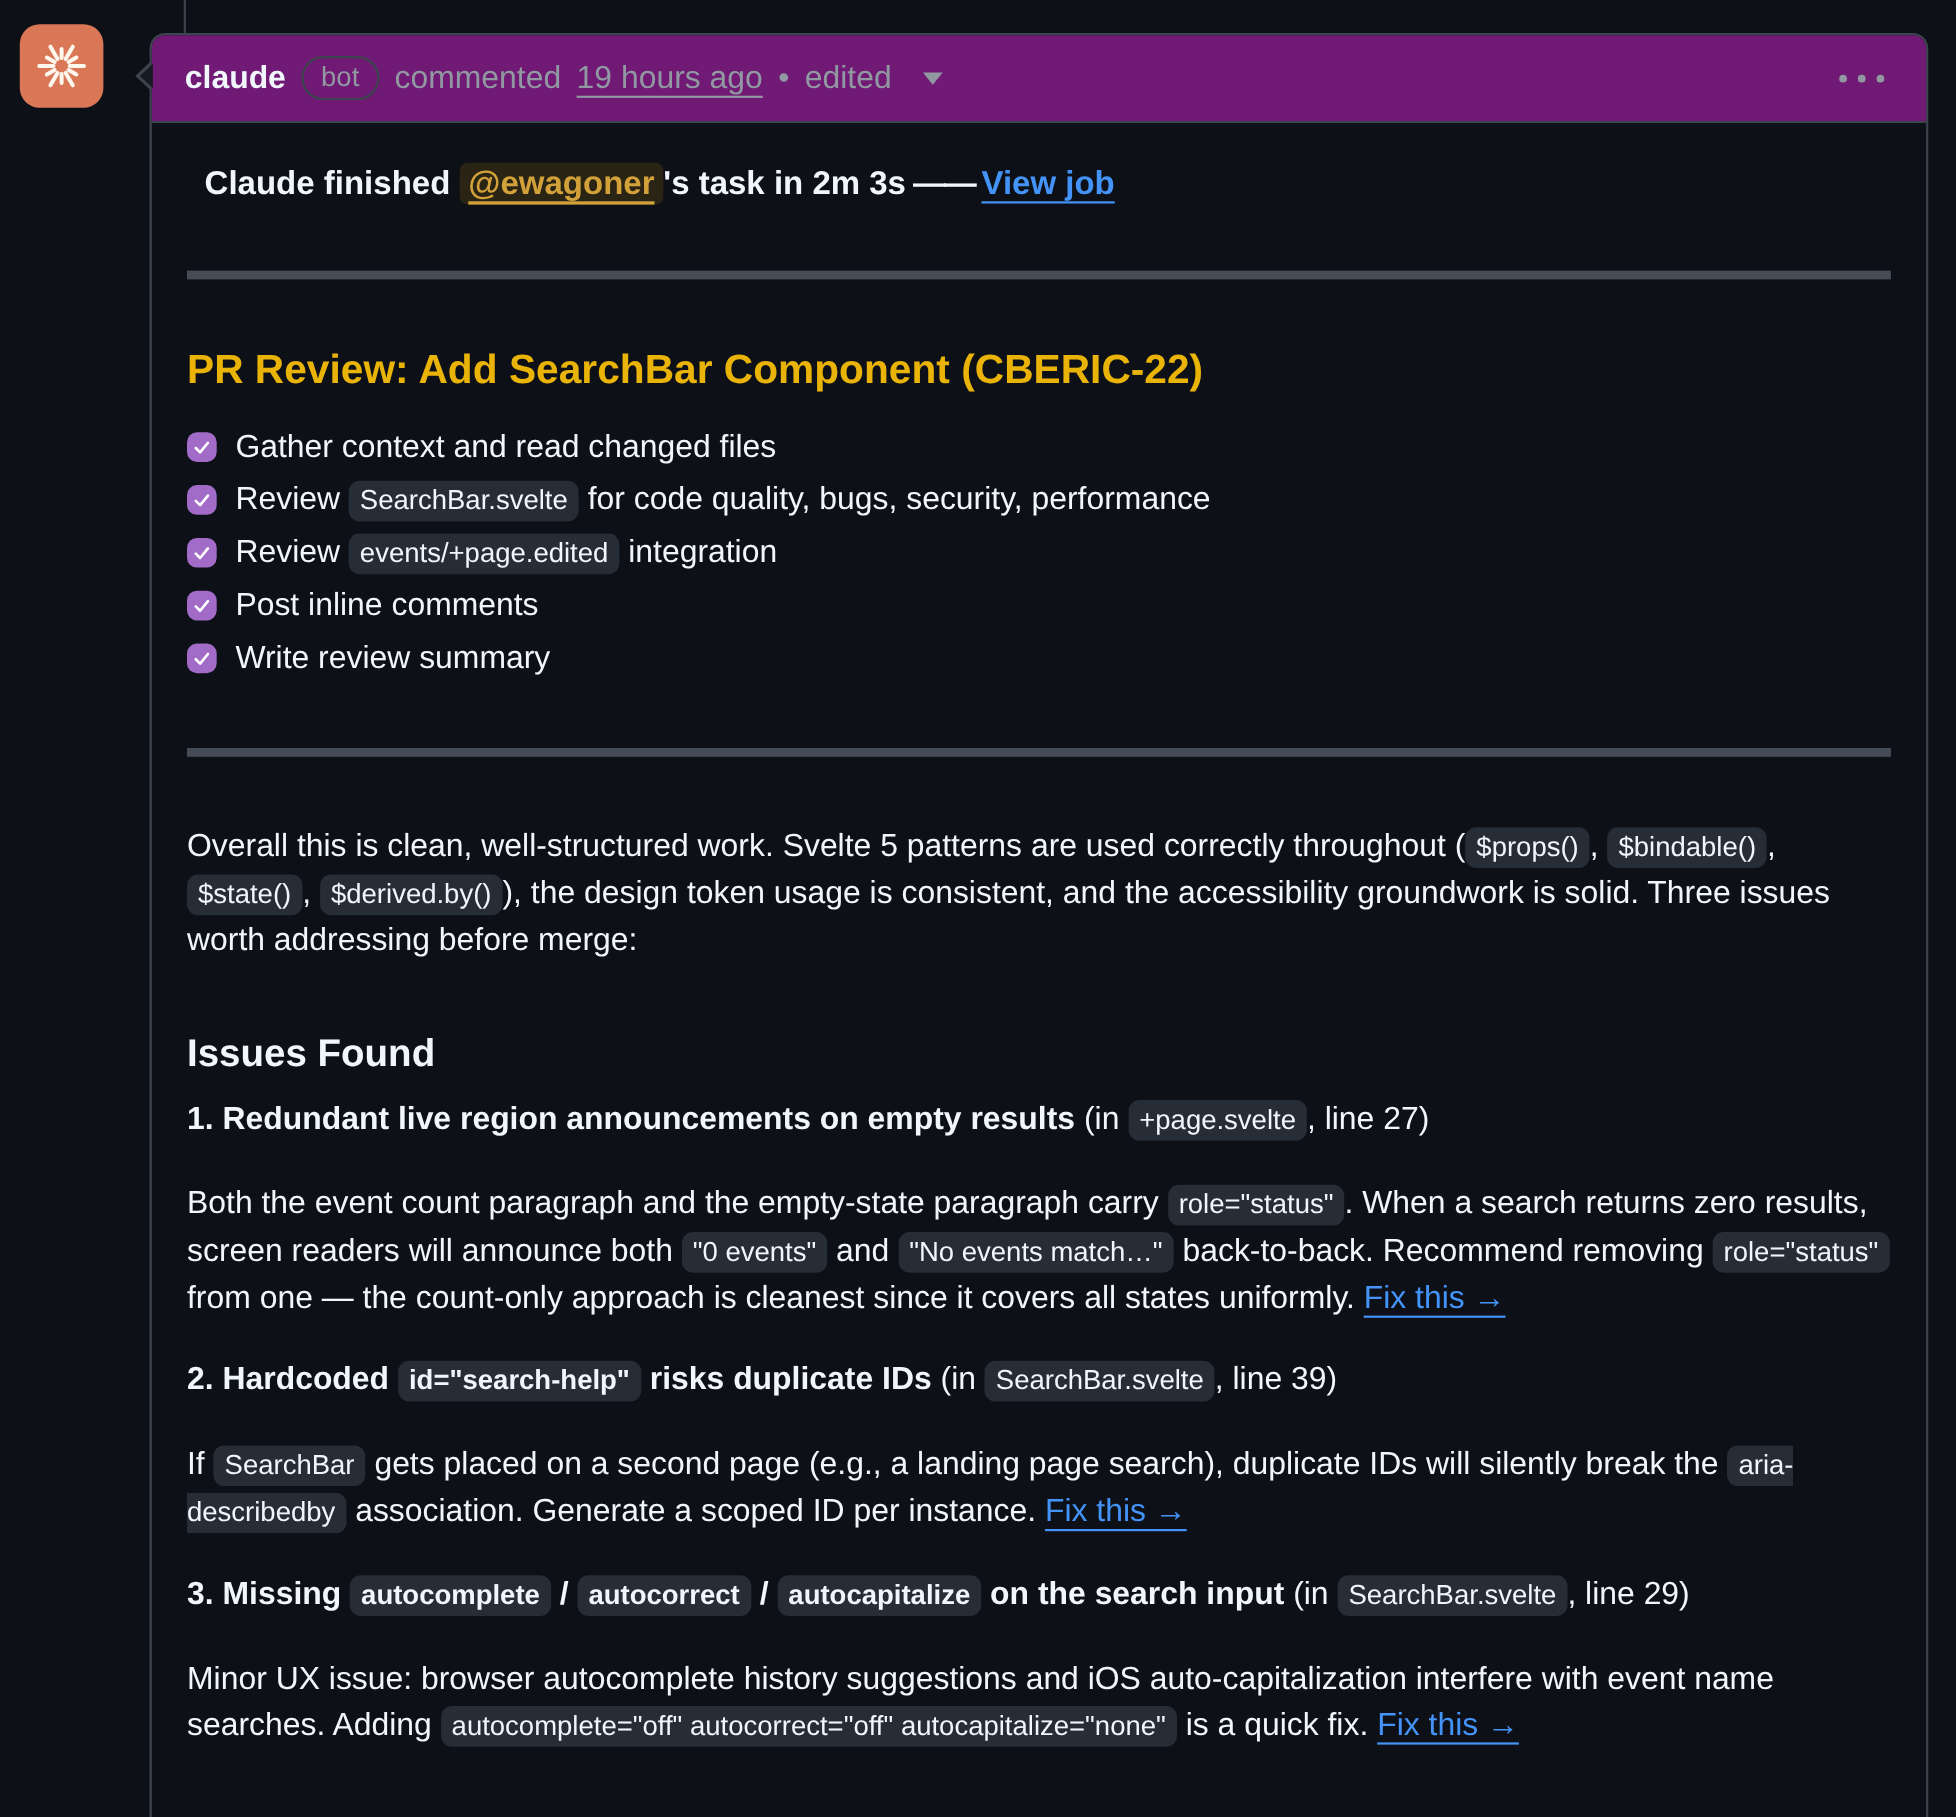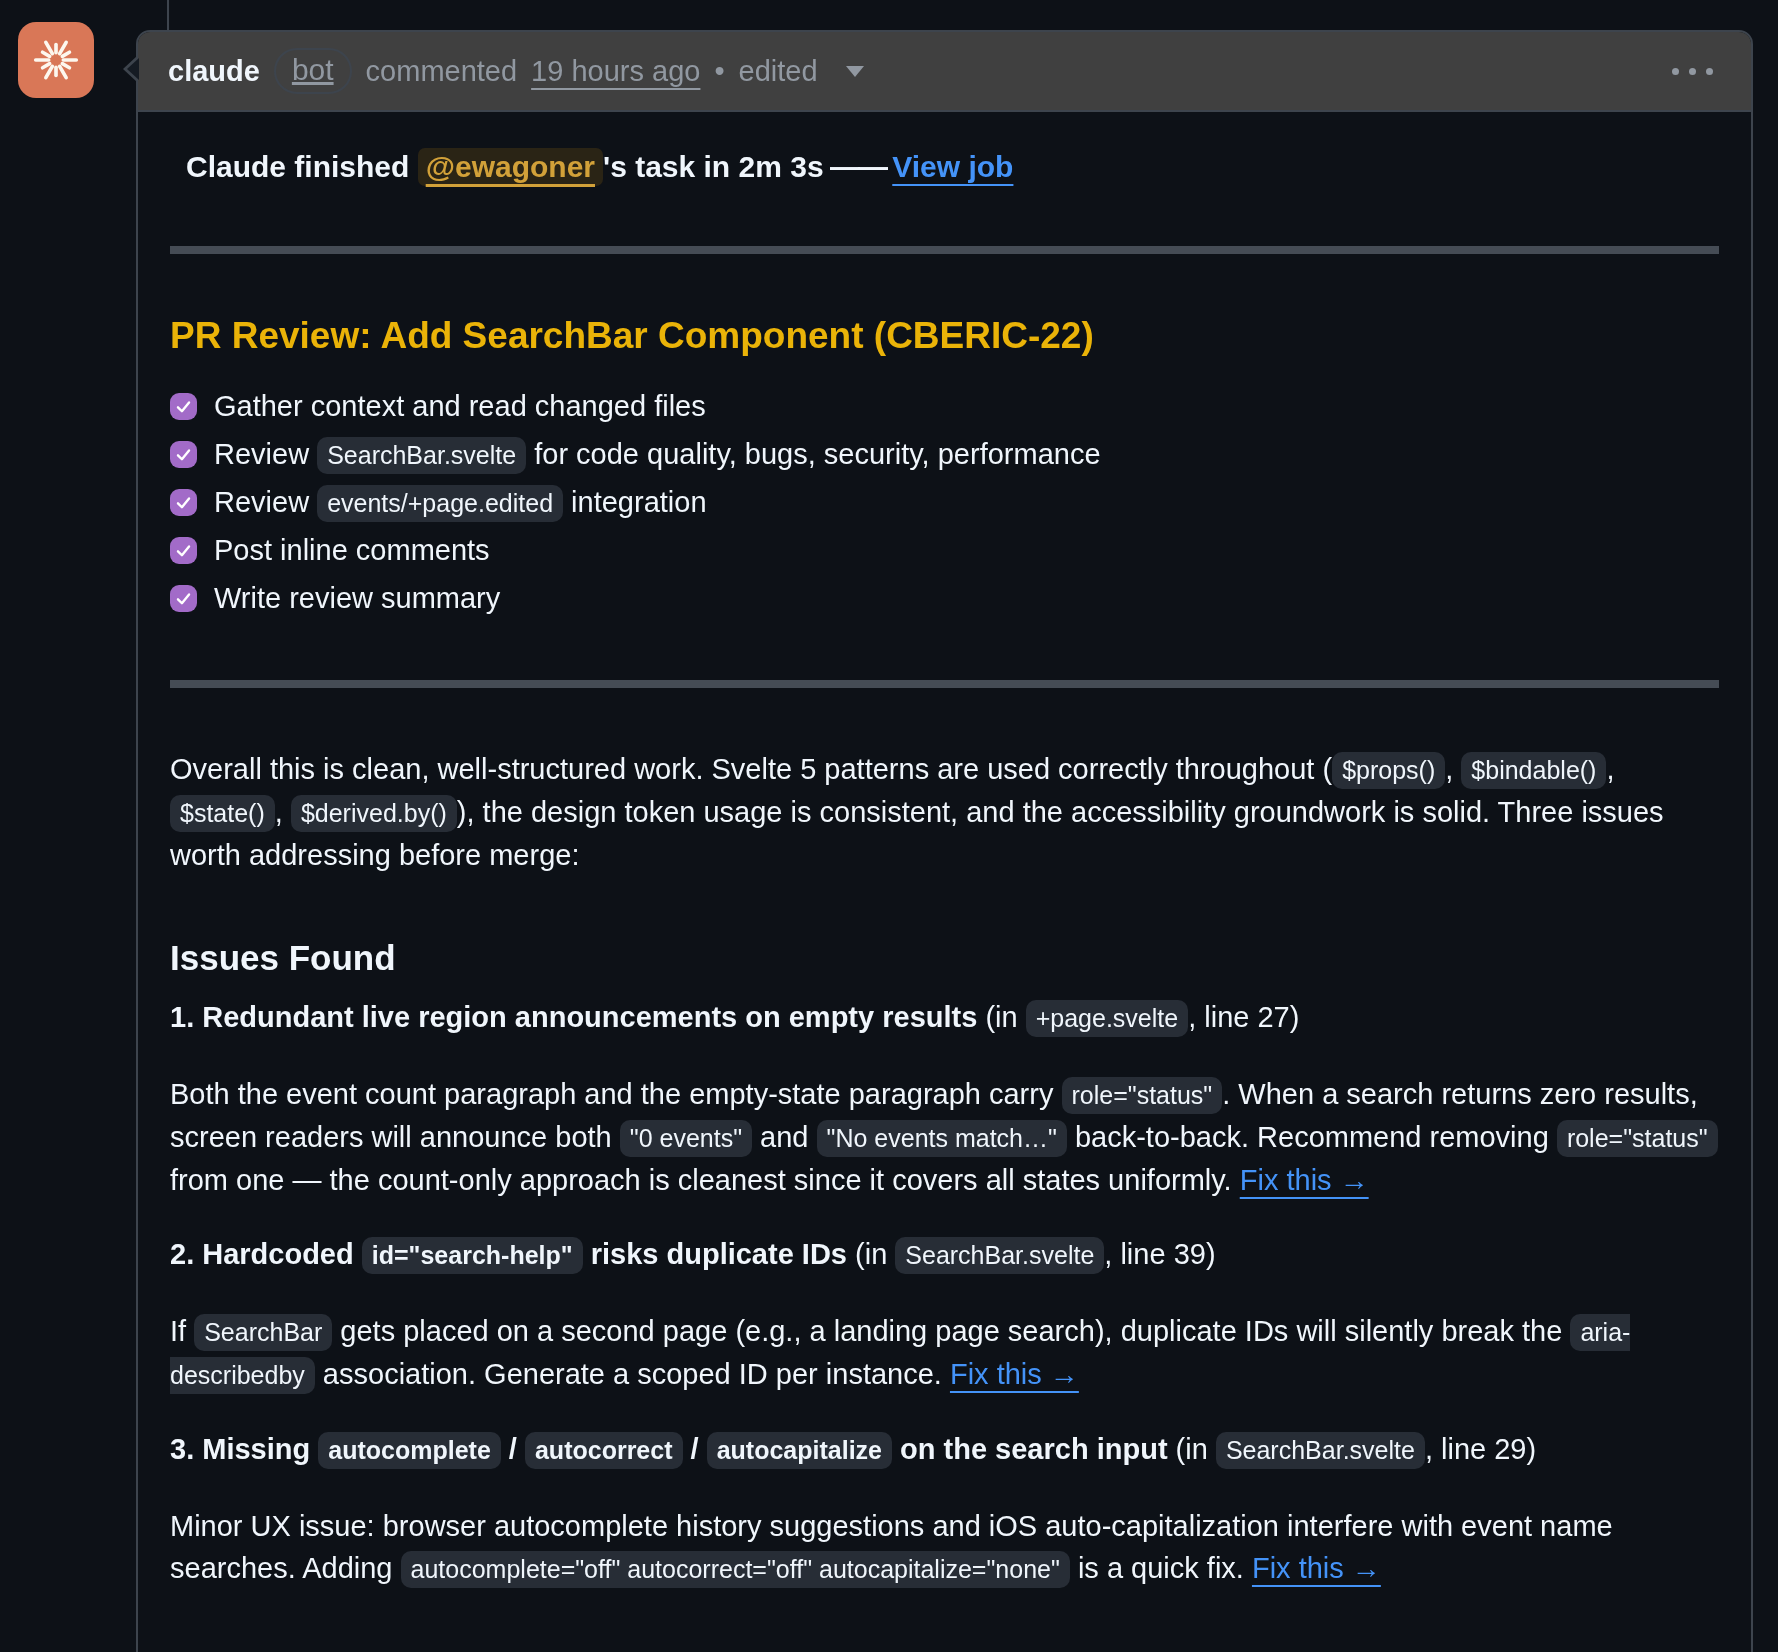--- a/index.html
+++ b/index.html
@@ -14,24 +14,24 @@
   .avatar{position:absolute;left:18px;top:22px;width:76px;height:76px;border-radius:18px;
     background:#d97757;display:flex;align-items:center;justify-content:center;}
   
   .card{position:absolute;left:136px;top:30px;width:1617px;height:1680px;box-sizing:border-box;
     border:2px solid #3d444d;border-radius:14px;background:#0d1117;}
   .card::before{content:"";position:absolute;left:-15px;top:24px;width:0;height:0;
     border-top:13px solid transparent;border-bottom:13px solid transparent;border-right:14px solid #3d444d;}
   .card::after{content:"";position:absolute;left:-11px;top:26px;width:0;height:0;
     border-top:11px solid transparent;border-bottom:11px solid transparent;border-right:12px solid #151b23;}
   .header{height:78px;display:flex;align-items:center;gap:14px;padding:0 30px;
-    background:#404040;border-bottom:2px solid #3d444d;border-radius:12px 12px 0 0;
+    background:#701a75;border-bottom:2px solid #3d444d;border-radius:12px 12px 0 0;
     font-size:29px;color:#9198a1;}
   .author{font-weight:700;color:#f0f6fc;text-decoration:none;font-size:29px;}
-  .bot-badge{border:2px solid #3d444d;border-radius:999px;padding:2px 16px 4px;font-size:30px;color:#9198a1;line-height:1.2;text-decoration:underline;}
+  .bot-badge{border:2px solid #3d444d;border-radius:999px;padding:2px 16px 4px;font-size:25px;color:#9198a1;line-height:1.2;}
   .timestamp{color:#9198a1;text-decoration:underline;text-decoration-thickness:2px;text-underline-offset:7px;}
   .meta{color:#9198a1;}
   .edited-wrap{display:inline-flex;align-items:center;gap:28px;cursor:pointer;}
   .caret-down{width:0;height:0;border-left:9px solid transparent;border-right:9px solid transparent;border-top:11px solid #9198a1;display:inline-block;}
   .kebab{margin-left:auto;display:inline-flex;gap:10px;align-items:center;cursor:pointer;padding:8px;}
   .kebab i{width:7px;height:7px;border-radius:50%;background:#9198a1;display:block;}
   
   .cbody{padding:18px 32px 60px;font-size:29px;line-height:42px;color:#f0f6fc;}
   .intro{margin:16px;font-weight:700;font-size:30px;line-height:42px;}
   hr{border:none;height:8px;background:#454c55;margin:58px 0 60px;}

